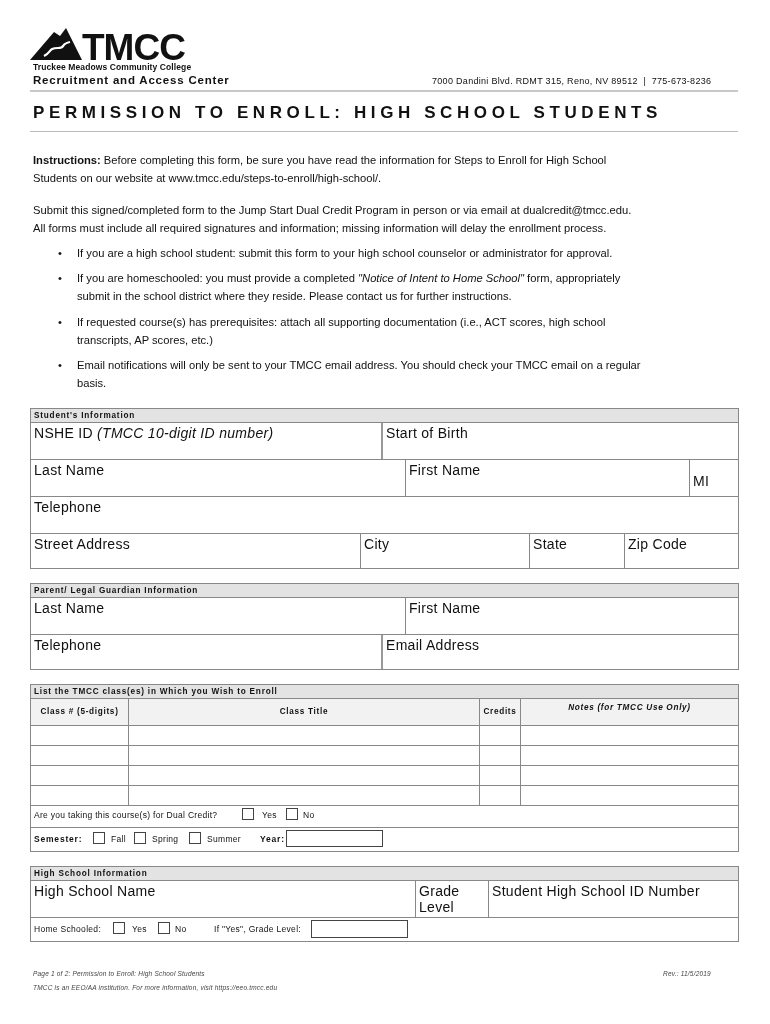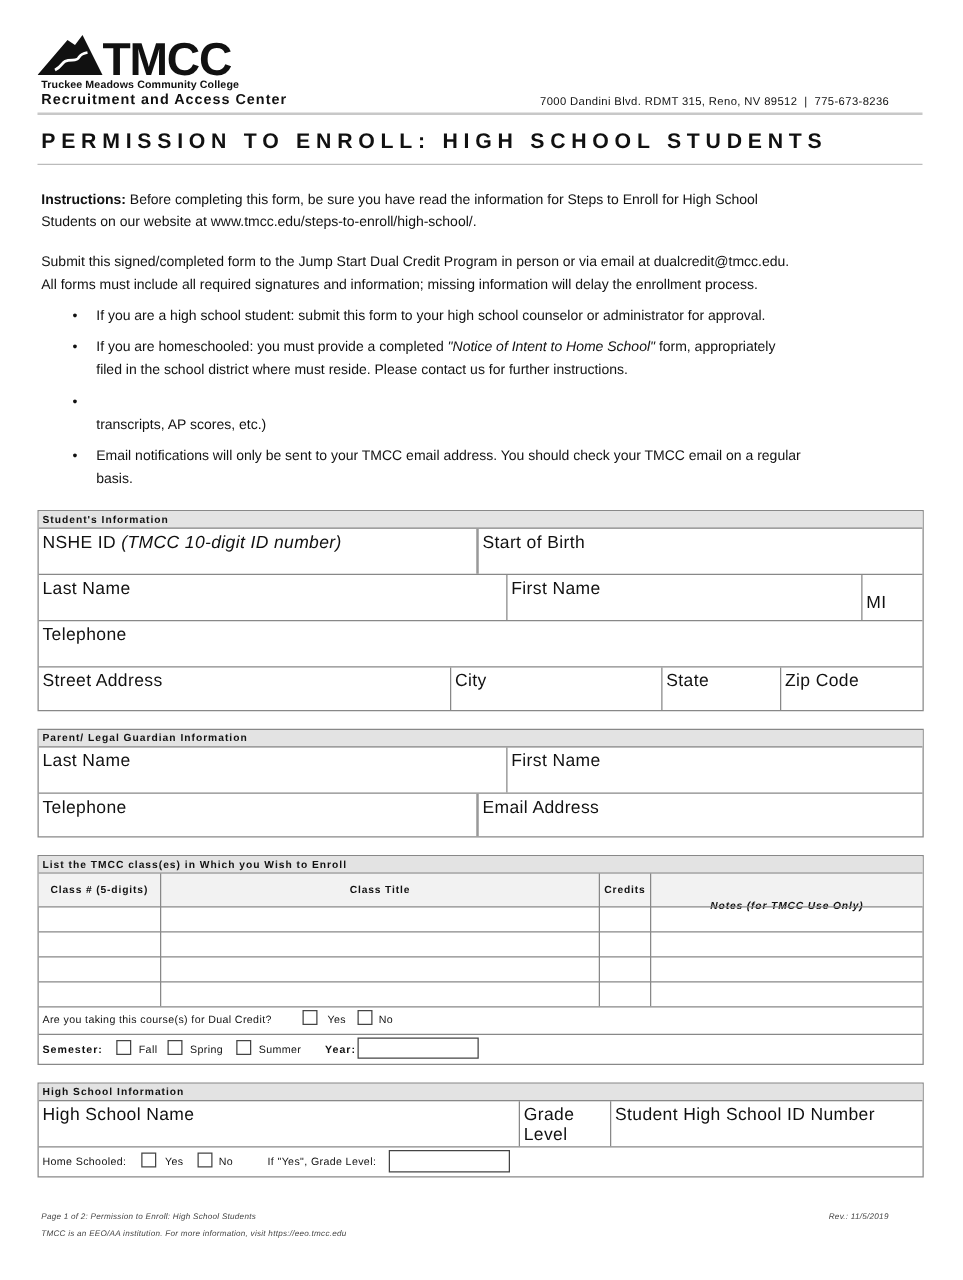--- a/index.html
+++ b/index.html
@@ -50,24 +50,24 @@
 </div>
 <div class="abs para" style="top:201px;">
   <span>Submit this signed/completed form to the Jump Start Dual Credit Program in person or via email at dualcredit@tmcc.edu.</span><br>
   <span>All forms must include all required signatures and information; missing information will delay the enrollment process.</span>
 </div>
 
 <div class="abs bullet" style="top:244px;">•</div>
 <div class="abs bullet-text" style="top:244px;"><span>If you are a high school student: submit this form to your high school counselor or administrator for approval.</span></div>
 
 <div class="abs bullet" style="top:269px;">•</div>
-<div class="abs bullet-text" style="top:269px;"><span>If you are homeschooled: you must provide a completed </span><i>"Notice of Intent to Home School"</i><span> form, appropriately</span><br><span>filed in the school district where must reside. Please contact us for further instructions.</span></div>
+<div class="abs bullet-text" style="top:269px;"><span>If you are homeschooled: you must provide a completed </span><i>"Notice of Intent to Home School"</i><span> form, appropriately</span><br><span>submit in the school district where they reside. Please contact us for further instructions.</span></div>
 
 <div class="abs bullet" style="top:313px;">•</div>
-<div class="abs bullet-text" style="top:313px;"><br><span>transcripts, AP scores, etc.)</span></div>
+<div class="abs bullet-text" style="top:313px;"><span>If requested course(s) has prerequisites: attach all supporting documentation (i.e., ACT scores, high school</span><br><span>transcripts, AP scores, etc.)</span></div>
 
 <div class="abs bullet" style="top:356px;">•</div>
 <div class="abs bullet-text" style="top:356px;"><span>Email notifications will only be sent to your TMCC email address. You should check your TMCC email on a regular</span><br><span>basis.</span></div>
 
 <div class="abs box" style="left:30px;top:408px;width:709px;height:161px;">
   <div class="hdr">Student's Information</div>
   <div class="cell" style="left:0;top:14px;width:350px;height:36px;"><span>NSHE ID </span><i>(TMCC 10-digit ID number)</i></div>
   <div class="vl" style="left:350px;top:14px;height:36px;border-left:2px solid #999;"></div>
   <div class="cell" style="left:352px;top:14px;width:355px;height:36px;"><span>Start of Birth</span></div>
   <div class="hl" style="left:0;top:50px;width:707px;"></div>
@@ -101,21 +101,21 @@
   <div class="vl" style="left:350px;top:51px;height:34px;border-left:2px solid #999;"></div>
   <div class="cell" style="left:352px;top:51px;width:355px;height:34px;"><span>Email Address</span></div>
 </div>
 
 <div class="abs box" style="left:30px;top:684px;width:709px;height:168px;">
   <div class="hdr">List the TMCC class(es) in Which you Wish to Enroll</div>
 
   <div class="cell" style="left:0;top:14px;width:97px;height:26px;background:#f2f2f2;font-weight:bold;text-align:center;padding-top:8px;font-size:8.2px;letter-spacing:0.7px;">Class # (5-digits)</div>
   <div class="cell" style="left:98px;top:14px;width:350px;height:26px;background:#f2f2f2;font-weight:bold;text-align:center;padding-top:8px;font-size:8.2px;letter-spacing:0.7px;">Class Title</div>
   <div class="cell" style="left:449px;top:14px;width:40px;height:26px;background:#f2f2f2;font-weight:bold;text-align:center;padding-top:8px;font-size:8.2px;letter-spacing:0.7px;">Credits</div>
-  <div class="cell" style="left:490px;top:14px;width:217px;height:26px;background:#f2f2f2;font-weight:bold;font-style:italic;text-align:center;padding-top:21px;font-size:8.2px;letter-spacing:0.7px;">Notes (for TMCC Use Only)</div>
+  <div class="cell" style="left:490px;top:14px;width:217px;height:26px;background:#f2f2f2;font-weight:bold;font-style:italic;text-align:center;padding-top:4px;font-size:8.2px;letter-spacing:0.7px;">Notes (for TMCC Use Only)</div>
   <div class="vl" style="left:97px;top:14px;height:106px;"></div>
   <div class="vl" style="left:448px;top:14px;height:106px;"></div>
   <div class="vl" style="left:489px;top:14px;height:106px;"></div>
   <div class="hl" style="left:0;top:40px;width:707px;"></div>
   <div class="hl" style="left:0;top:60px;width:707px;"></div>
   <div class="hl" style="left:0;top:80px;width:707px;"></div>
   <div class="hl" style="left:0;top:100px;width:707px;"></div>
   <div class="hl" style="left:0;top:120px;width:707px;"></div>
 
   <div class="cell" style="left:0;top:41px;width:97px;height:19px;"></div>

